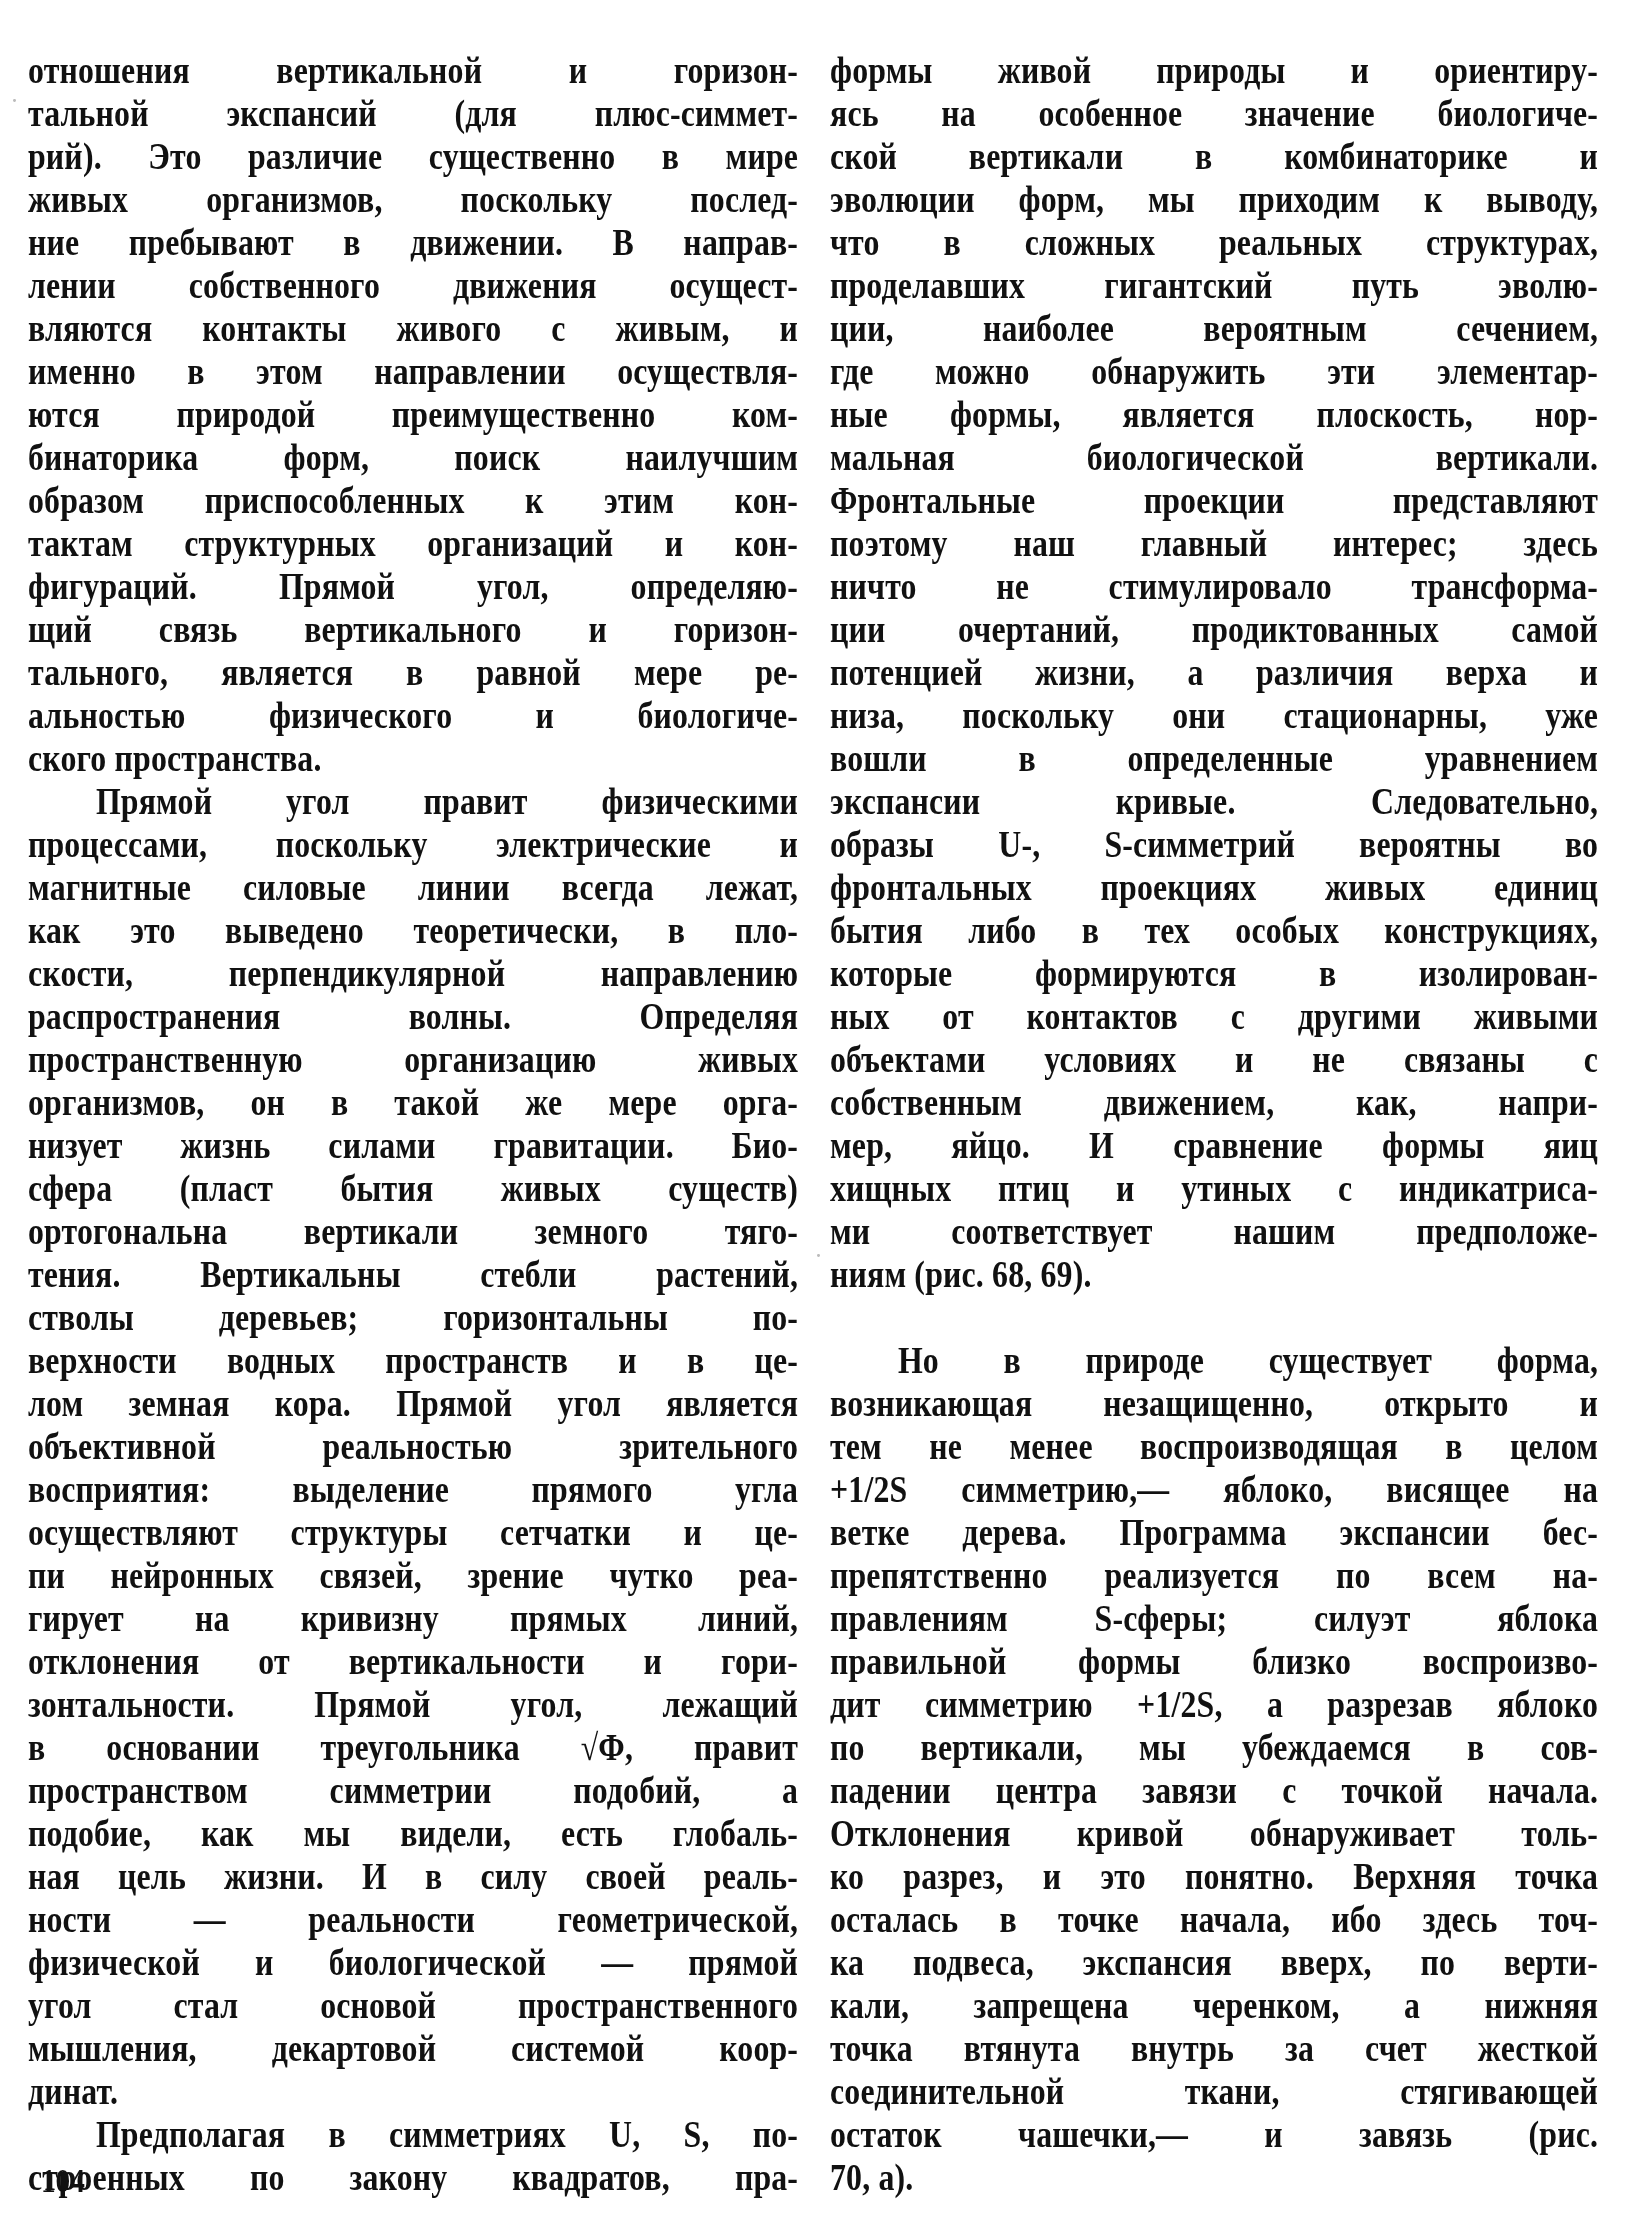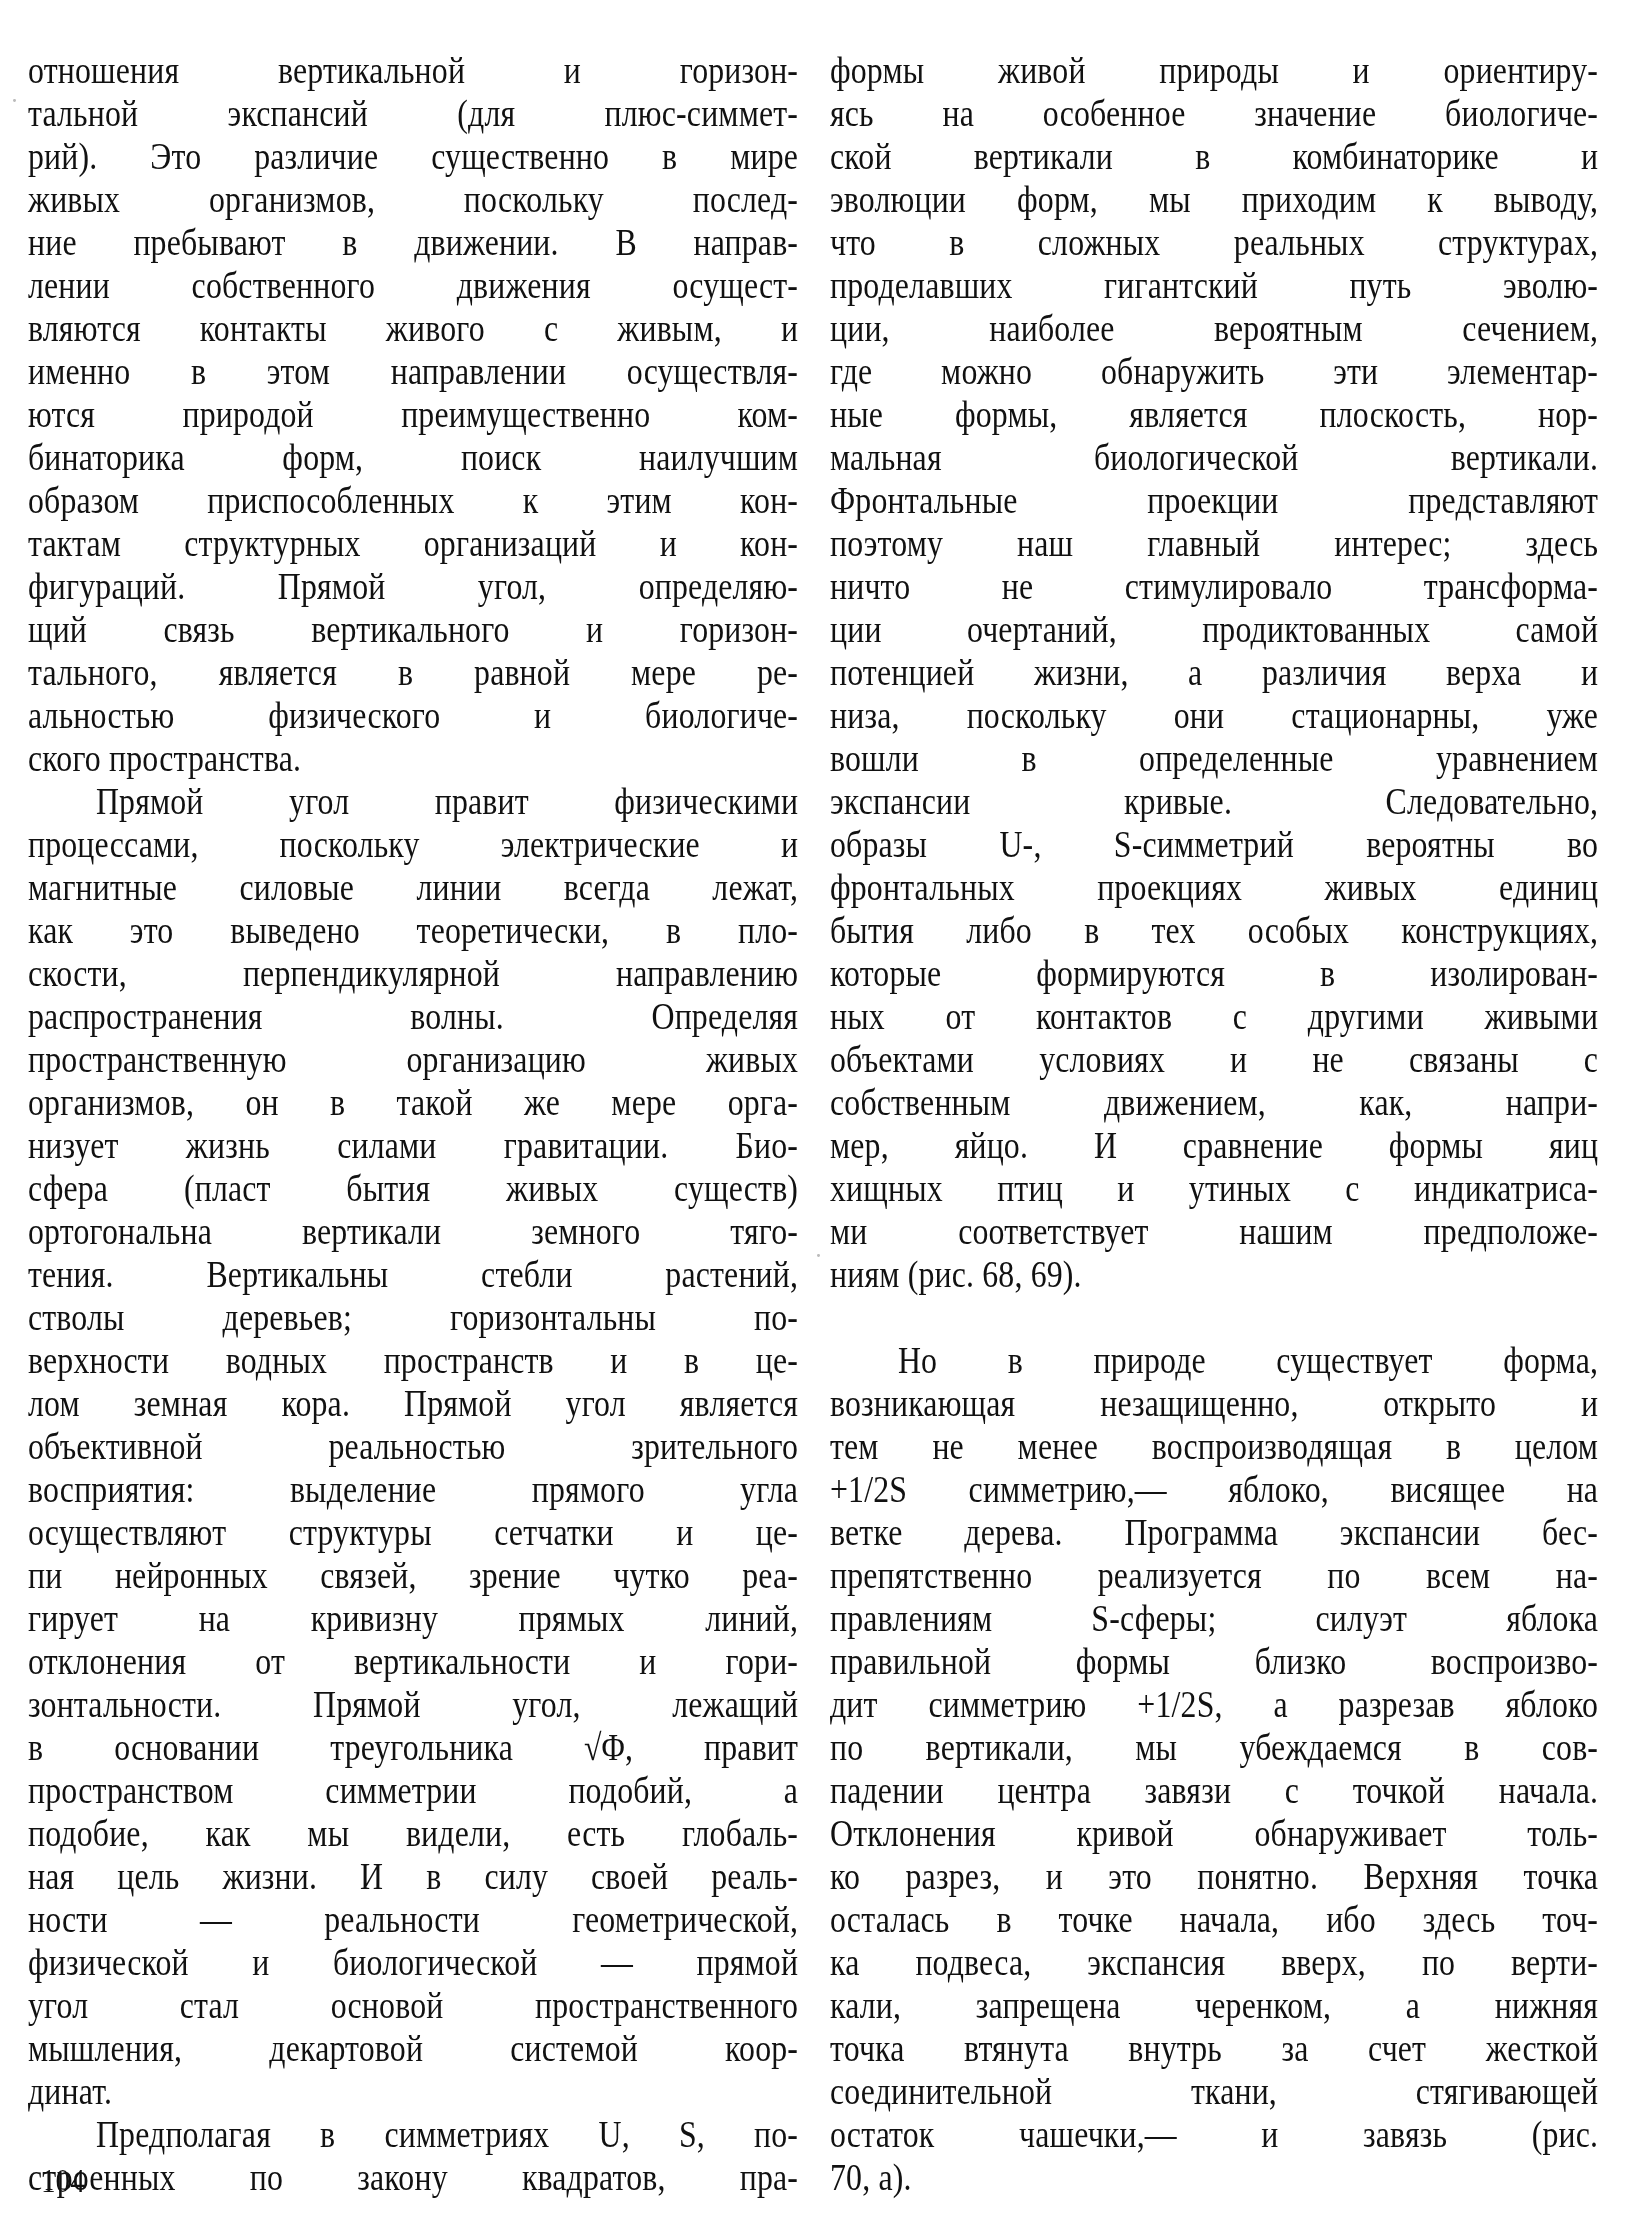--- a/index.html
+++ b/index.html
@@ -1,17 +1,17 @@
 <!DOCTYPE html>
 <html style="font-size:15px"><head>
 <meta charset="utf-8">
 <style>
   html, body { margin: 0; padding: 0; background: #ffffff; }
   body { width: 1647px; height: 2223px; position: relative; overflow: hidden; }
-  .page { position: absolute; left: 0; top: 0; width: 1647px; height: 2223px; background: #fff; }
+  .page { position: absolute; left: 0; top: 0; width: 1647px; height: 2223px; background: #fff; font-weight: bold; }
   .col { position: absolute; top: 49px; }
   .col-left { left: 28px; width: 770px; }
   .col-right { left: 830px; width: 768px; }
   .line {
     display: block;
     height: 43px;
     line-height: 43px;
     font-family: "Liberation Serif", "DejaVu Serif", serif;
     font-size: 37px;
     color: #111;

